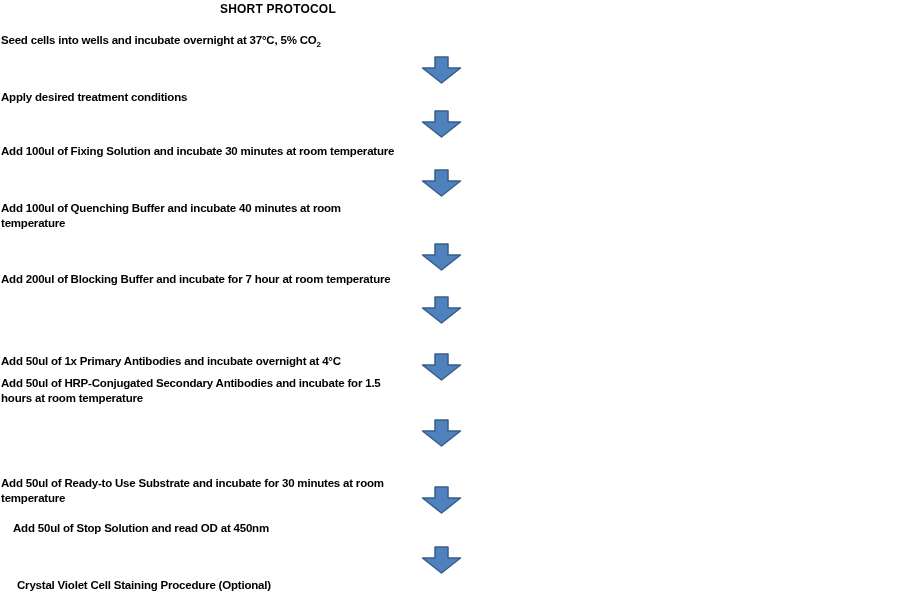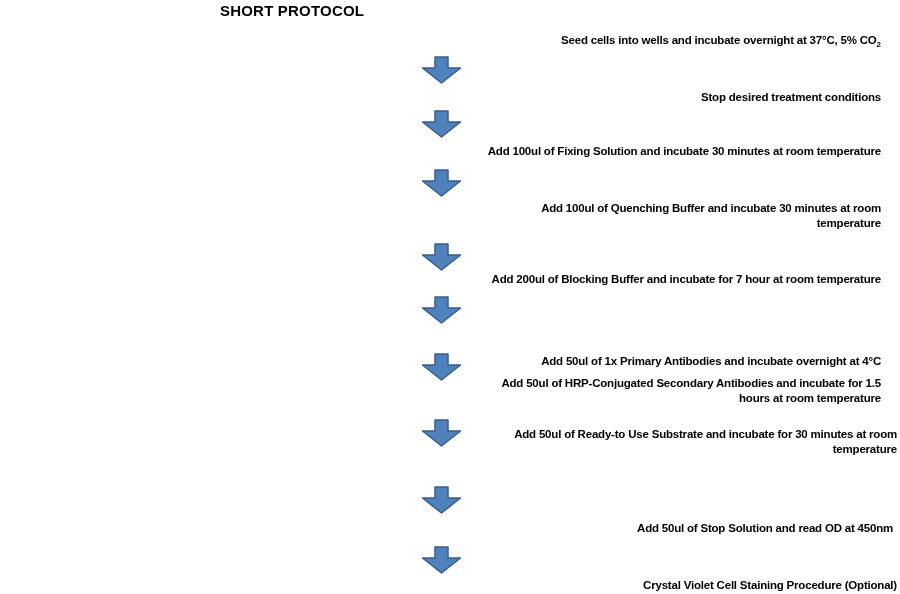--- a/index.html
+++ b/index.html
@@ -6,31 +6,31 @@
   body {
     width: 900px; height: 594px;
     background: #ffffff;
     font-family: "Liberation Sans", "DejaVu Sans", sans-serif;
     position: relative;
     overflow: hidden;
   }
   .title {
     position: absolute;
     left: 220px; top: 2px;
-    font-size: 15px;
+    font-size: 12px;
     font-weight: bold;
     color: var(--text-color, #000);
     letter-spacing: 0.2px;
     white-space: nowrap;
   }
   .step {
     position: absolute;
     left: 1px;
     width: 880px;
-    text-align: right;
+    text-align: left;
     font-size: 11.5px;
     font-weight: bold;
     color: var(--text-color, #000);
     line-height: 14.5px;
     letter-spacing: -0.2px;
     white-space: pre-line;
   }
   .step sub { font-size: 8px; letter-spacing: 0; }
   .arrow {
     position: absolute;
@@ -45,54 +45,54 @@
     stroke-width: 1.5;
     stroke-linejoin: round;
   }
   .s0 { top: 33px; }  .a0 { top: 56px; }
   .s1 { top: 90px; }  .a1 { top: 110px; }
   .s2 { top: 144px; } .a2 { top: 169px; }
   .s3 { top: 201px; } .a3 { top: 243px; }
   .s4 { top: 272px; } .a4 { top: 296px; }
   .s5 { top: 326px; margin-top: 28px; } .a5 { top: 353px; }
   .s6 { top: 376px; } .a6 { top: 419px; }
-  .s7 { top: 427px; margin-left: 16px; } .a7 { top: 486px; }
+  .s7 { top: 476px; } .a7 { top: 486px; }
   .s8 { top: 521px; padding-left: 12px; } .a8 { top: 546px; }
   .s9 { top: 578px; padding-left: 16px; }
 </style>
 </head>
 <body style="background: rgb(255, 255, 255);">
 
 <div class="title">SHORT PROTOCOL</div>
 
 <div class="step s0"><span>Seed cells into wells and incubate overnight at 37°C, 5% CO</span><sub>2</sub></div>
 
 <div class="arrow a0">
     <svg viewBox="0 0 41 28" aria-hidden="true">
       <path d="M14 1 H27 V12 H39.5 L20.5 27 L1.5 12 H14 Z"></path>
     </svg>
   </div>
 
-<div class="step s1">Stop desired treatment conditions</div>
+<div class="step s1">Apply desired treatment conditions</div>
 
 <div class="arrow a1">
     <svg viewBox="0 0 41 28" aria-hidden="true">
       <path d="M14 1 H27 V12 H39.5 L20.5 27 L1.5 12 H14 Z"></path>
     </svg>
   </div>
 
 <div class="step s2">Add 100ul of Fixing Solution and incubate 30 minutes at room temperature</div>
 
 <div class="arrow a2">
     <svg viewBox="0 0 41 28" aria-hidden="true">
       <path d="M14 1 H27 V12 H39.5 L20.5 27 L1.5 12 H14 Z"></path>
     </svg>
   </div>
 
-<div class="step s3">Add 100ul of Quenching Buffer and incubate 30 minutes at room
+<div class="step s3">Add 100ul of Quenching Buffer and incubate 40 minutes at room
 temperature</div>
 
 <div class="arrow a3">
     <svg viewBox="0 0 41 28" aria-hidden="true">
       <path d="M14 1 H27 V12 H39.5 L20.5 27 L1.5 12 H14 Z"></path>
     </svg>
   </div>
 
 <div class="step s4">Add 200ul of Blocking Buffer and incubate for 7 hour at room temperature</div>
 

